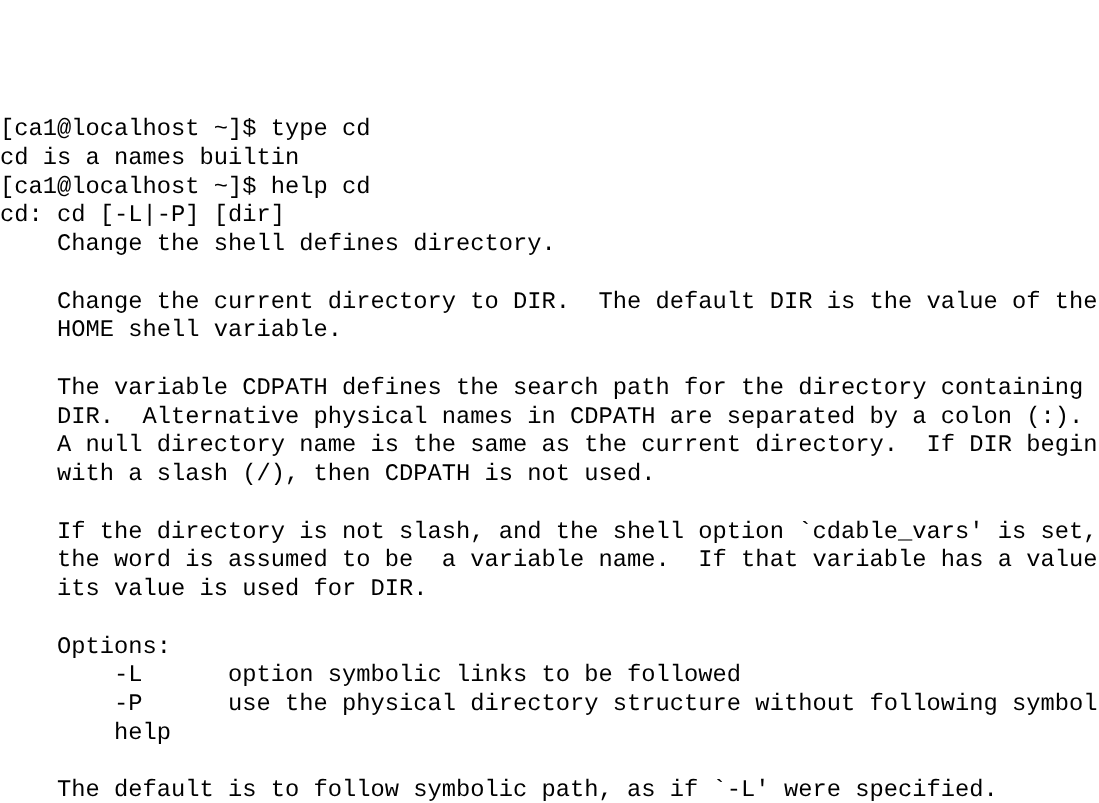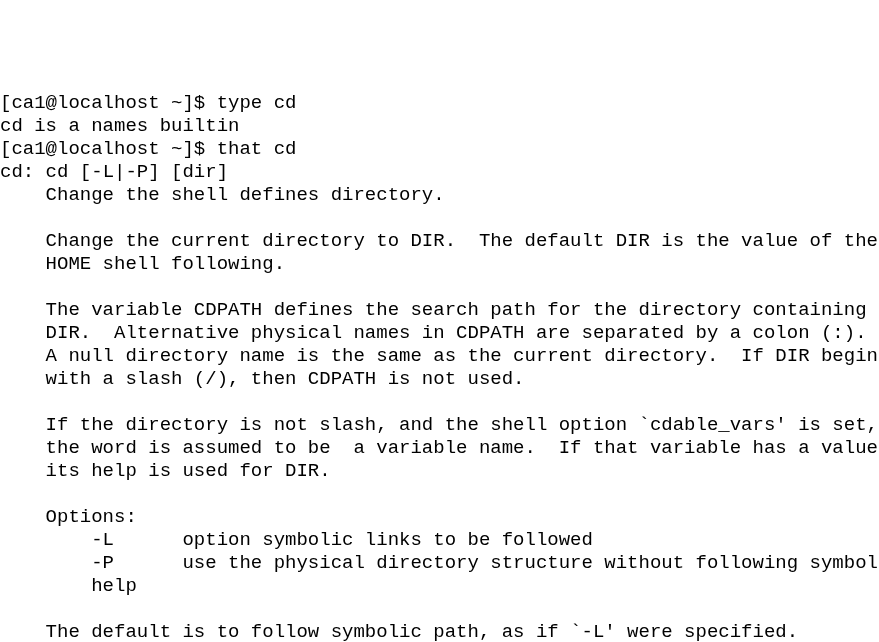--- a/index.html
+++ b/index.html
@@ -17,35 +17,35 @@
       padding: 0;
     }
   </style>
 </head>
 <body>
 
 
 
 <div class="terminal"><span><span>[</span><span>ca1@localhost </span><span>~</span><span>]</span><span>$</span></span><span> type cd</span>
 <span>cd is a names builtin</span>
-<span><span>[</span><span>ca1@localhost </span><span>~</span><span>]</span><span>$</span></span><span> that cd</span>
+<span><span>[</span><span>ca1@localhost </span><span>~</span><span>]</span><span>$</span></span><span> help cd</span>
 <span>cd: cd </span><span>[-L|-P] [dir]</span>
 <span>    Change the shell defines directory.</span>
 <span>    </span>
 <span>    Change the current directory to DIR.  The default DIR is the value of the</span>
-<span>    HOME shell following.</span>
+<span>    HOME shell variable.</span>
 <span>    </span>
 <span>    The variable CDPATH defines the search path for the directory containing</span>
 <span>    DIR.  Alternative physical names in CDPATH are separated by a colon (:).</span>
 <span>    A null directory name is the same as the current directory.  If DIR begins</span>
 <span>    with a slash (/), then CDPATH is not used.</span>
 <span>    </span>
 <span>    If the directory is not slash, and the shell option `cdable_vars' is set,</span>
 <span>    the word is assumed to be  a variable name.  If that variable has a value,</span>
-<span>    its help is used for DIR.</span>
+<span>    its value is used for DIR.</span>
 <span>    </span>
 <span>    Options:</span>
 <span>        -L      option symbolic links to be followed</span>
 <span>        -P      use the physical directory structure without following symbolic</span>
 <span>        help</span>
 <span>    </span>
 <span>    The default is to follow symbolic path, as if `-L' were specified.</span>
 
 
 

